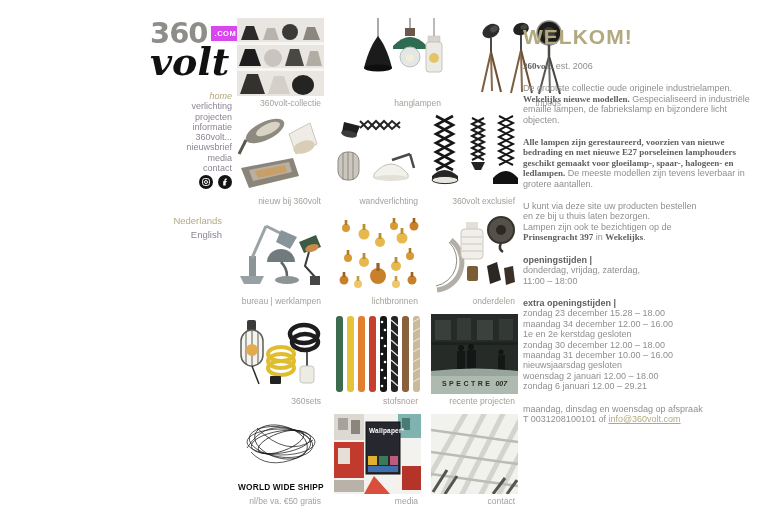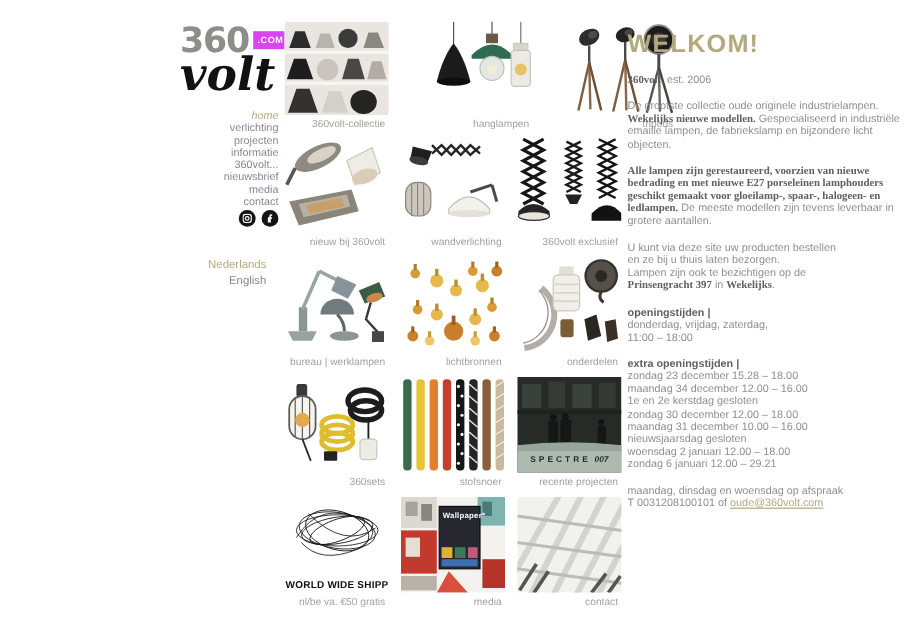--- a/index.html
+++ b/index.html
@@ -540,18 +540,18 @@
       <div>zondag 30 december 12.00 – 18.00</div>
       <div>maandag 31 december 10.00 – 16.00</div>
       <div>nieuwsjaarsdag gesloten</div>
       <div>woensdag 2 januari 12.00 – 18.00</div>
       <div>zondag 6 januari 12.00 – 29.21</div>
     </div>
 
     <div class="para">
       <div>maandag, dinsdag en woensdag op afspraak</div>
       <div>
-        <span>T 0031208100101 of </span><span class="email">oude@360volt.com</span>
+        <span>T 0031208100101 of </span><span class="email">info@360volt.com</span>
       </div>
     </div>
   </div>
 
 </div>
 
 </body></html>

